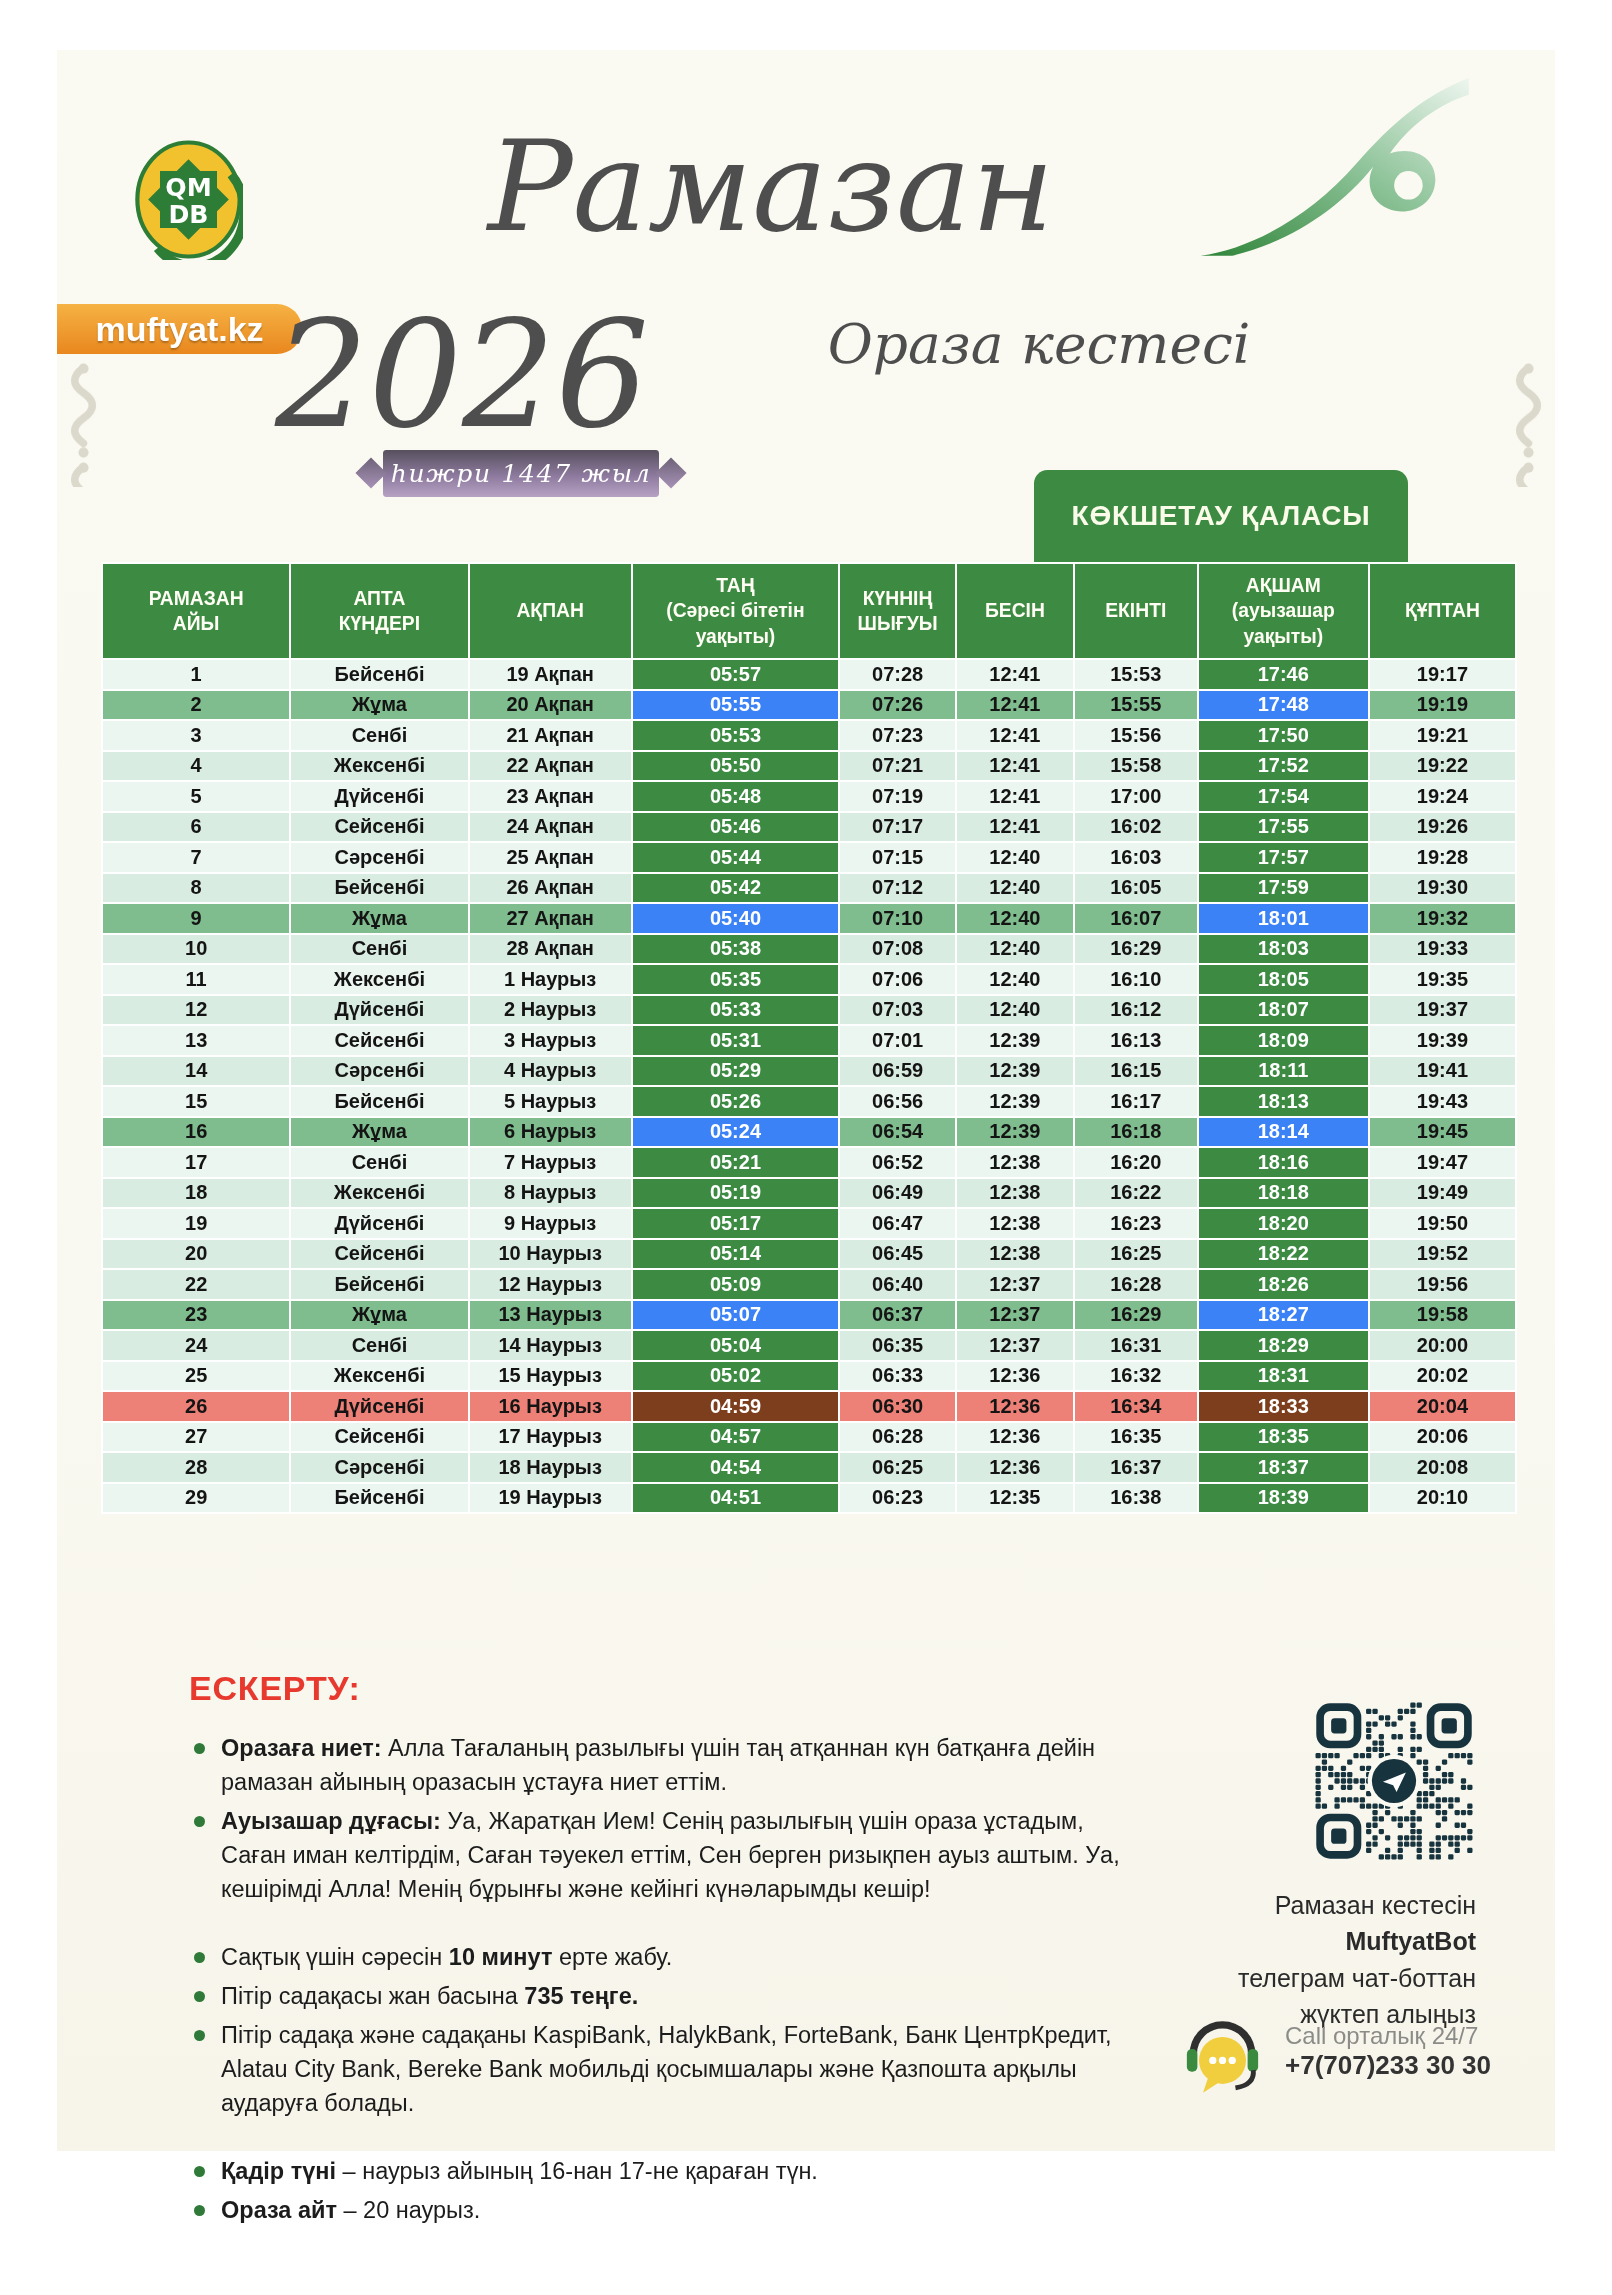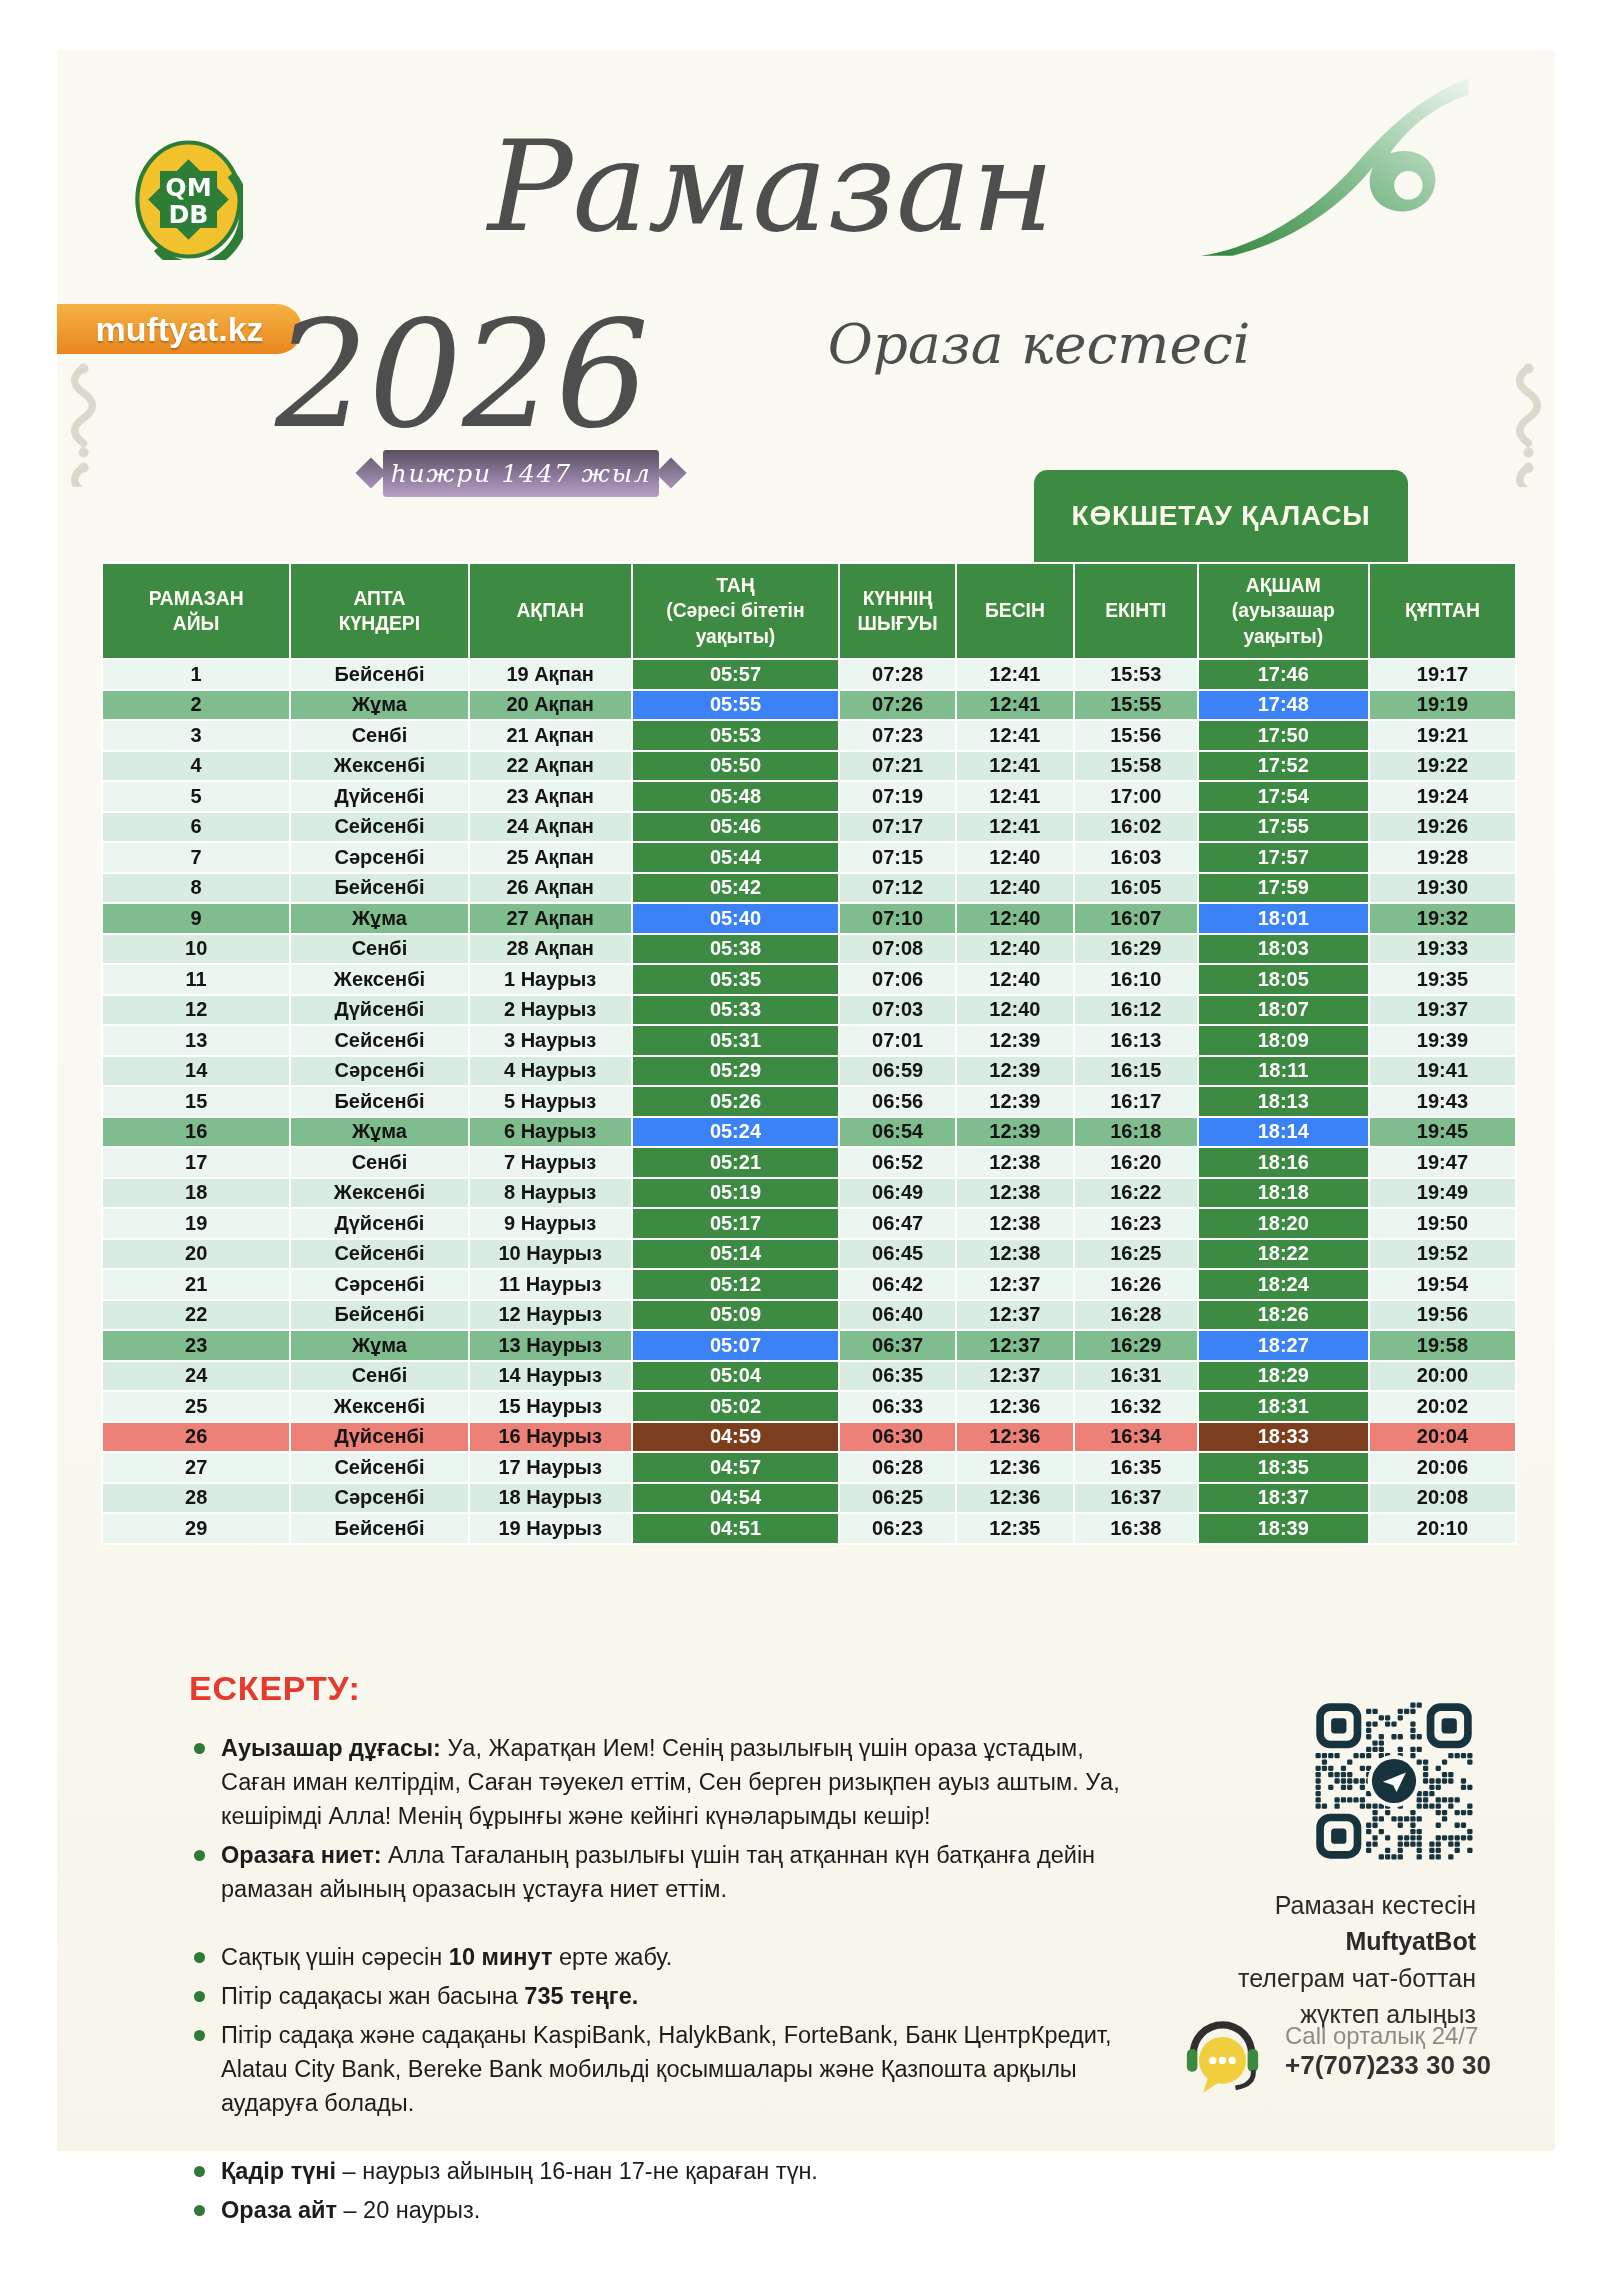--- a/index.html
+++ b/index.html
@@ -382,31 +382,20 @@
             <td>20</td>
             <td>Сейсенбі</td>
             <td>10 Наурыз</td>
             <td class="dark">05:14</td>
             <td>06:45</td>
             <td>12:38</td>
             <td>16:25</td>
             <td class="dark">18:22</td>
             <td>19:52</td>
           </tr>
-          <tr class="light">
-            <td>21</td>
-            <td>Сәрсенбі</td>
-            <td>11 Наурыз</td>
-            <td class="dark">05:12</td>
-            <td>06:42</td>
-            <td>12:37</td>
-            <td>16:26</td>
-            <td class="dark">18:24</td>
-            <td>19:54</td>
-          </tr>
           <tr class="mint">
             <td>22</td>
             <td>Бейсенбі</td>
             <td>12 Наурыз</td>
             <td class="dark">05:09</td>
             <td>06:40</td>
             <td>12:37</td>
             <td>16:28</td>
             <td class="dark">18:26</td>
             <td>19:56</td>
@@ -487,22 +476,22 @@
             <td>16:38</td>
             <td class="dark">18:39</td>
             <td>20:10</td>
           </tr>
         </tbody>
     </table>
   </div>
 
   <div id="notes-heading">ЕСКЕРТУ:</div>
   <ul id="notes-list">
+      <li><span class="b">Оразаға ниет: </span><span>Алла Тағаланың разылығы үшін таң атқаннан күн батқанға дейін рамазан айының оразасын ұстауға ниет еттім.</span></li>
       <li><span class="b">Ауызашар дұғасы: </span><span>Уа, Жаратқан Ием! Сенің разылығың үшін ораза ұстадым, Саған иман келтірдім, Саған тәуекел еттім, Сен берген ризықпен ауыз аштым. Уа, кешірімді Алла! Менің бұрынғы және кейінгі күнәларымды кешір!</span></li>
-      <li><span class="b">Оразаға ниет: </span><span>Алла Тағаланың разылығы үшін таң атқаннан күн батқанға дейін рамазан айының оразасын ұстауға ниет еттім.</span></li>
       <li class="gap"><span>Сақтық үшін сәресін </span><span class="b">10 минут</span><span> ерте жабу.</span></li>
       <li><span>Пітір садақасы жан басына </span><span class="b">735 теңге.</span></li>
       <li><span>Пітір садақа және садақаны KaspiBank, HalykBank, ForteBank, Банк ЦентрКредит, Alatau City Bank, Bereke Bank мобильді қосымшалары және Қазпошта арқылы аударуға болады.</span></li>
       <li class="gap"><span class="b">Қадір түні </span><span>– наурыз айының 16-нан 17-не қараған түн.</span></li>
       <li><span class="b">Ораза айт </span><span>– 20 наурыз.</span></li>
     </ul>
 
   <svg id="qr" viewBox="0 0 186 186">
     <g id="qr-modules" fill="#16333e">
         <rect x="112.2" y="0.6" width="6.2" height="6.2" rx="1.6"></rect>

